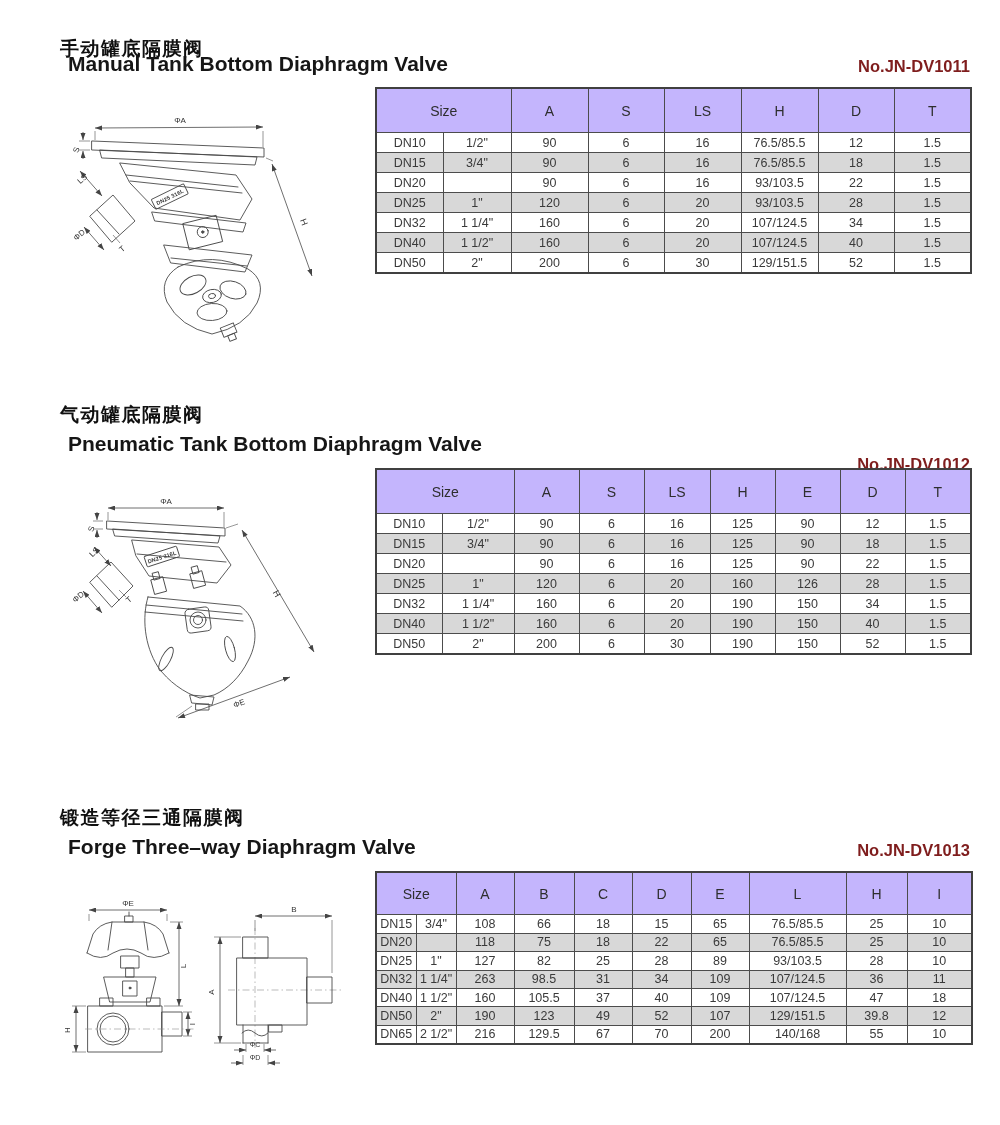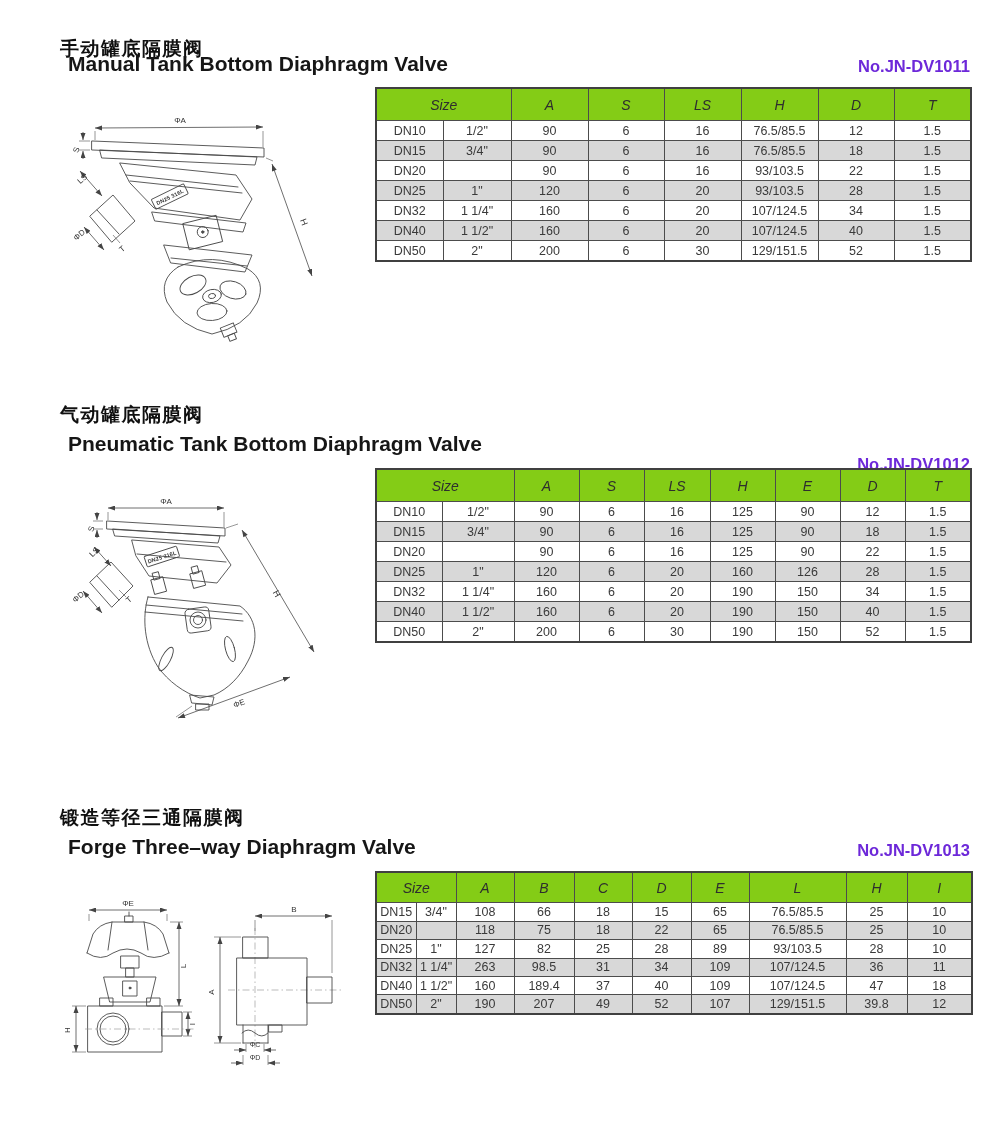--- a/index.html
+++ b/index.html
@@ -1,24 +1,24 @@
 <!DOCTYPE html>
 <html><head>
 <meta charset="utf-8">
 <style>
   html,body{margin:0;padding:0;}
   body{width:1000px;height:1125px;position:relative;background:#ffffff;
        font-family:"Liberation Sans",sans-serif;overflow:hidden;}
   .zh{position:absolute;left:60px;font-size:19px;font-weight:600;color:#101010;letter-spacing:1.5px;}
   .en{position:absolute;left:60px;font-size:21px;font-weight:700;color:#161616;margin-left:8px;}
-  .model{position:absolute;right:30px;font-size:16.5px;font-weight:700;color:#6d28d9;}
+  .model{position:absolute;right:30px;font-size:16.5px;font-weight:700;color:#7f1d1d;}
   table.spec{position:absolute;left:375px;border-collapse:collapse;table-layout:fixed;
              background:#fff;border:2px solid #404040;}
-  .spec th{background:#84cc16;font-weight:400;font-size:14px;color:#2e2e2e;height:19px;
-           padding:6px;border:1px solid #4c4c4c;font-style:italic;}
+  .spec th{background:#c4b5fd;font-weight:400;font-size:14px;color:#2e2e2e;height:19px;
+           padding:12px;border:1px solid #4c4c4c;}
   .spec td{font-size:12.5px;color:#3a3a3a;text-align:center;height:19px;padding:0 1px;
            border:1px solid #4c4c4c;white-space:nowrap;overflow:hidden;}
   .spec tbody tr:nth-child(even){background:#d8d8d8;}
   .t3 td,.t3 th{height:17.4px;}
   svg.drawing{position:absolute;overflow:visible;}
   svg text{font-family:"Liberation Sans",sans-serif;fill:#333;}
   .ol{fill:none;stroke:#4a4a4a;stroke-width:.9;stroke-linejoin:round;stroke-linecap:round;}
   .thin{stroke:#5f5f5f;stroke-width:.65;fill:none;}
   .dim{stroke:#4a4a4a;stroke-width:.8;fill:none;marker-start:url(#as);marker-end:url(#ae);}
   .dime{stroke:#4a4a4a;stroke-width:.8;fill:none;marker-end:url(#ae);}
@@ -510,34 +510,46 @@
         <td>34</td>
         <td>109</td>
         <td>107/124.5</td>
         <td>36</td>
         <td>11</td>
       </tr>
       <tr>
         <td>DN40</td>
         <td>1 1/2"</td>
         <td>160</td>
-        <td>189.4</td>
+        <td>105.5</td>
         <td>37</td>
         <td>40</td>
         <td>109</td>
         <td>107/124.5</td>
         <td>47</td>
         <td>18</td>
       </tr>
       <tr>
         <td>DN50</td>
         <td>2"</td>
         <td>190</td>
-        <td>207</td>
+        <td>123</td>
         <td>49</td>
         <td>52</td>
         <td>107</td>
         <td>129/151.5</td>
         <td>39.8</td>
         <td>12</td>
       </tr>
+      <tr>
+        <td>DN65</td>
+        <td>2 1/2"</td>
+        <td>216</td>
+        <td>129.5</td>
+        <td>67</td>
+        <td>70</td>
+        <td>200</td>
+        <td>140/168</td>
+        <td>55</td>
+        <td>10</td>
+      </tr>
     </tbody>
   </table>
 
 </body></html>

